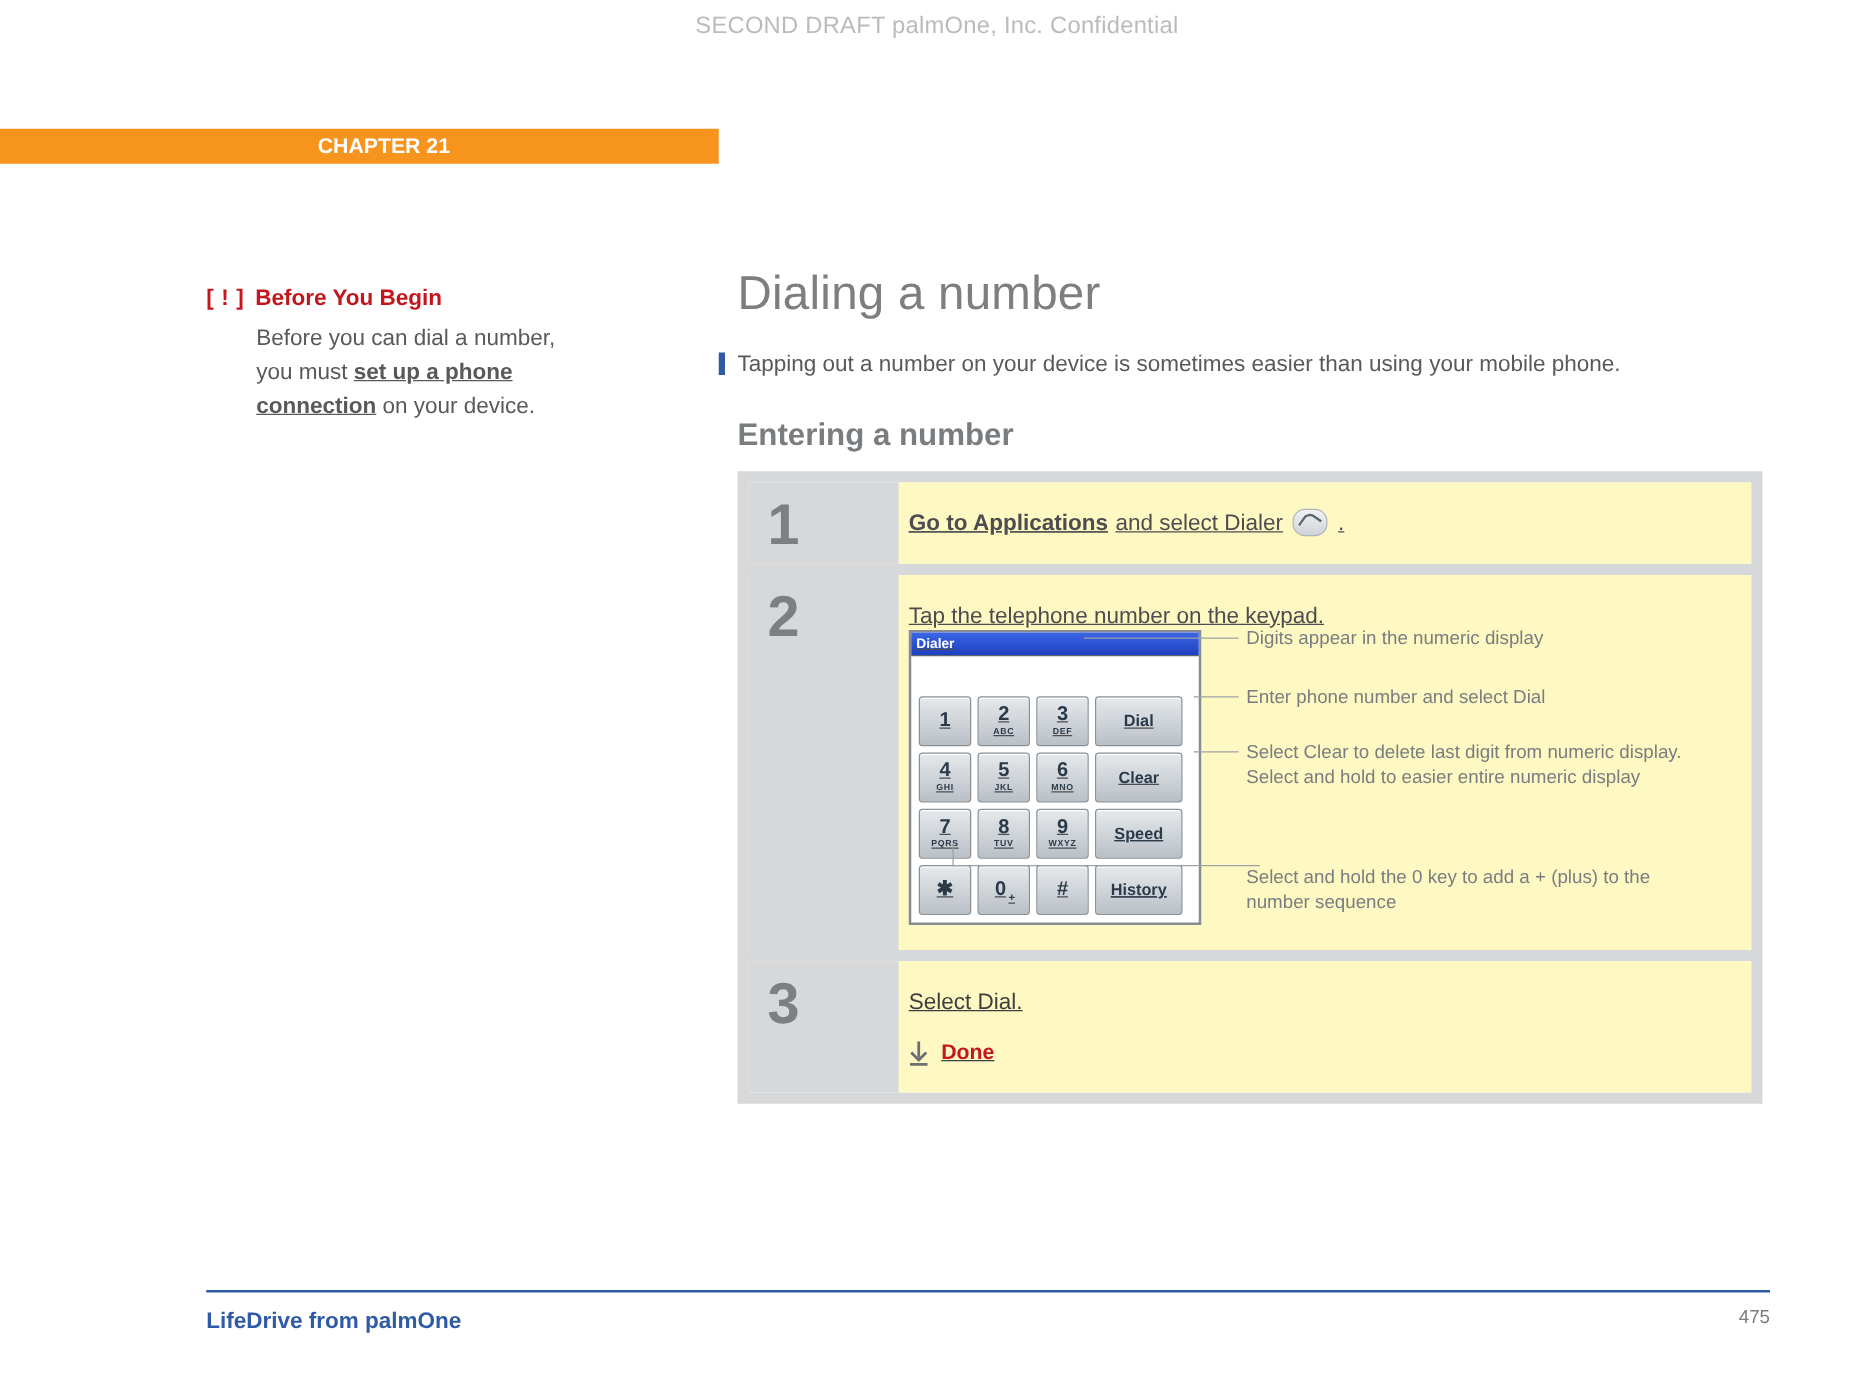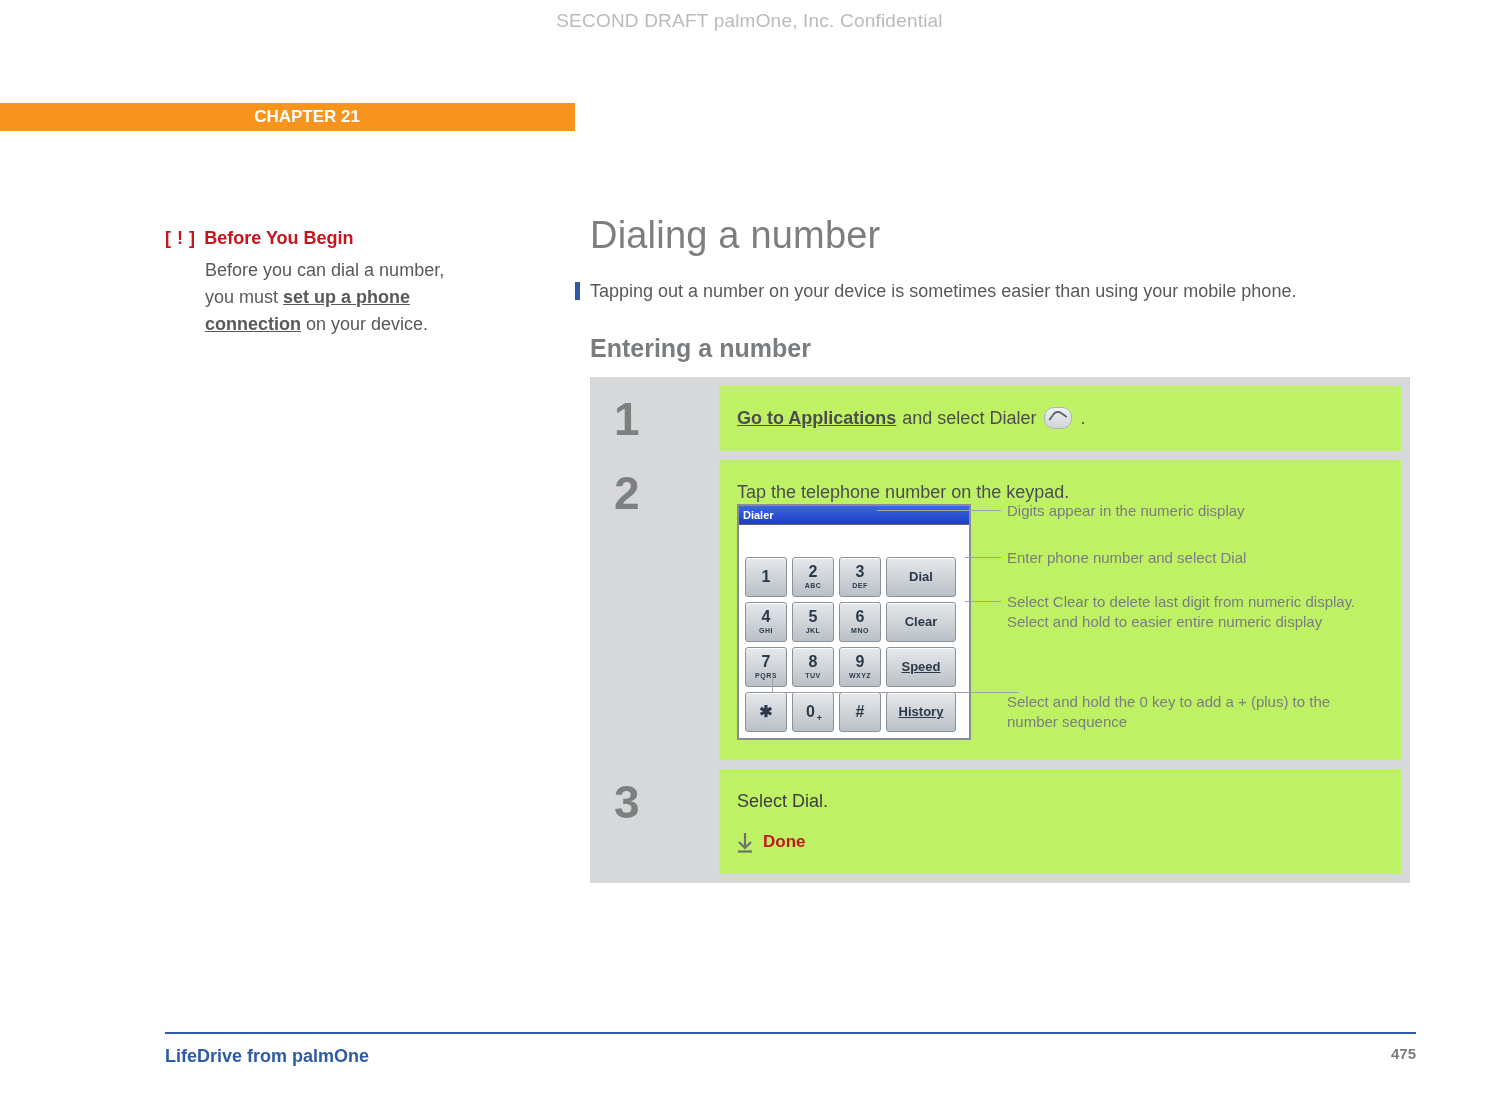--- a/index.html
+++ b/index.html
@@ -146,24 +146,25 @@
     background:var(--grey-bg);
     color:#7d7f81;
     font-size:46px;
     font-weight:700;
     padding-left:15px;
     padding-top:2px;
     flex-shrink:0;
   }
   .step .body{
     flex:1;
-    background:#bef264;
-    padding:20px 20px 20px 18px;
+    background:#fef9c3;
+    padding:20px 20px 20px 8px;
     color:var(--text-dark);
     font-size:18px;
+    text-decoration:underline;
   }
   .step .body .row1{display:flex;align-items:center;gap:6px;}
   .link-inline{
     font-weight:700;
     text-decoration:underline;
     color:var(--text-dark);
   }
   .dialer-icon{
     width:26px;height:20px;border-radius:10px;
     background:linear-gradient(180deg,#f0f2f4,#cfd4d8);
@@ -288,21 +289,21 @@
     right:83px;
     bottom:51px;
     border-top:2px solid var(--brand-blue);
     padding-top:10px;
     display:flex;
     justify-content:space-between;
     color:var(--brand-blue);
     font-weight:700;
     font-size:18px;
   }
-  footer .pageno{color:#7a7d7f;font-weight:700;font-size:15px;}
+  footer .pageno{color:#7a7d7f;font-weight:400;font-size:15px;}
 </style>
 </head>
 <body>
 
 <div class="watermark">SECOND DRAFT palmOne, Inc.  Confidential</div>
 
 <div class="chapter-bar">
   <div class="left">CHAPTER 21</div>
 </div>
 

